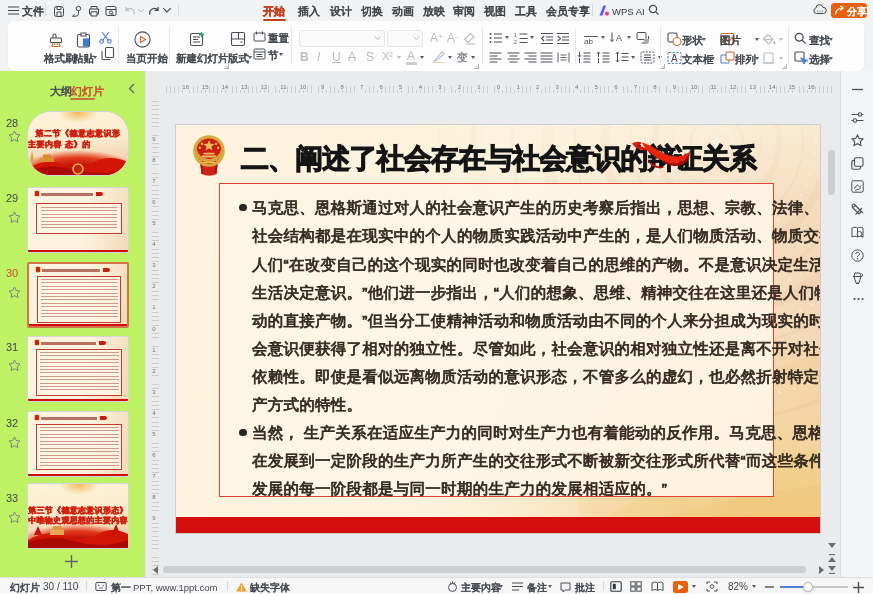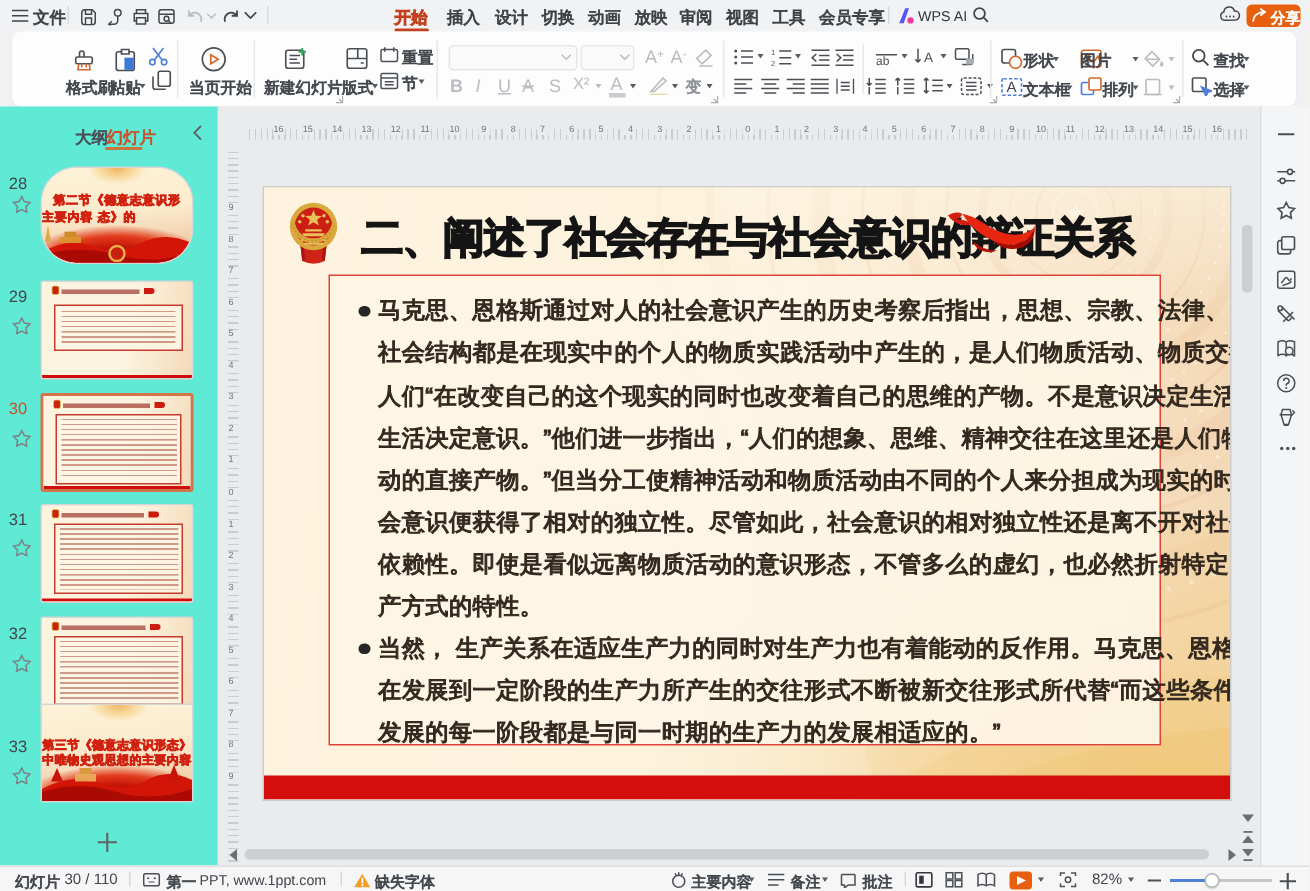--- a/index.html
+++ b/index.html
@@ -334,21 +334,21 @@
       <path d="M0 4.5h4.5V0M2 2l2.5 2.5"></path>
     </svg>
   <svg class="abs" style="left:660px;top:64px" width="5" height="5" stroke="#a9adb2" fill="none" stroke-width="0.9">
       <path d="M0 4.5h4.5V0M2 2l2.5 2.5"></path>
     </svg>
   <svg class="abs" style="left:782px;top:64px" width="5" height="5" stroke="#a9adb2" fill="none" stroke-width="0.9">
       <path d="M0 4.5h4.5V0M2 2l2.5 2.5"></path>
     </svg>
 </div>
 
-<div class="abs" id="leftpanel" style="left:0;top:71px;width:146px;height:506px;background:#5eead4;border-right:1px solid #e3e4e6;">
+<div class="abs" id="leftpanel" style="left:0;top:71px;width:146px;height:506px;background:#bef264;border-right:1px solid #e3e4e6;">
   <style>
     .thumb{position:absolute;left:27px;width:102px;height:66px;background:#fdf6e3;border:1px solid #d5d5d6;border-radius:2px;overflow:hidden;}
     .tnum{position:absolute;left:0;width:24px;text-align:center;font-size:11px;color:#41464c;}
     .tstar{position:absolute;left:8px;}
     .stripes{position:absolute;background:repeating-linear-gradient(to bottom,rgba(163,62,48,0.5) 0 1.05px,rgba(253,244,225,0) 1.1px 3.4px);}
     .minibar{position:absolute;left:0;bottom:0;width:100%;height:2.5px;background:#cf0d0d;}
     .minititle{position:absolute;top:4.5px;left:13px;height:3px;background:rgba(148,44,34,0.66);}
     .miniemblem{position:absolute;top:3px;left:7px;width:4px;height:5px;background:#cc2212;border-radius:1px;box-shadow:0 0 0 0.5px #d8a93e;}
     .miniflag{position:absolute;top:4px;width:7px;height:3.5px;background:#cc1a0d;border-radius:0 2px 2px 0;}
   </style>
@@ -434,21 +434,21 @@
     <div class="abs" style="left:8px;top:12px;width:86px;height:46px;border:1px solid #c43a2c;background:rgba(253,246,230,.8);"></div>
     <div class="stripes" style="left:12px;top:15px;width:79px;height:18px;"></div>
     <div class="stripes" style="left:12px;top:36px;width:79px;height:18px;"></div>
     <div class="minibar"></div>
   </div>
 
   <div class="tnum" style="top:421px;">33</div>
   <svg class="tstar" style="top:440px" width="13" height="12" fill="none" stroke="#7d8186" stroke-width="1">
       <path d="M6.5 1l1.7 3.4 3.8.6-2.7 2.7.6 3.8-3.4-1.8-3.4 1.8.6-3.8L1 5l3.8-.6z"></path>
     </svg>
-  <div class="thumb" style="top:398px;">
+  <div class="thumb" style="top:412px;">
     <div class="abs" style="left:0;top:0;width:100%;height:100%;background:linear-gradient(175deg,#fdf2d8 0%,#fbecce 40%,#f7dfc0 58%,#f3d2ae 75%)"></div>
     <div class="abs" style="left:31px;top:-10px;width:40px;height:21px;background:radial-gradient(closest-side,rgba(238,165,62,.75),rgba(244,190,90,.38) 60%,rgba(250,230,170,0) 100%);border-radius:50%;"></div>
     <div class="abs" style="left:0;top:40px;width:100%;height:25px;background:radial-gradient(65% 100% at 50% 100%,#a50d08 0%,#c41408 45%,#e23b1c 72%,rgba(230,80,40,0) 100%);"></div>
     <svg class="abs" style="left:0;top:38px" width="100" height="27">
         <path d="M0 18 Q20 7 38 14 Q56 21 70 12 Q84 4 100 12 V27 H0 Z" fill="#d21507"></path>
         <path d="M0 27 V20 Q25 12 50 20 Q75 27 100 18 V27 Z" fill="#ab0a04"></path>
         <rect x="22" y="8" width="14" height="5" fill="#e8b15c" opacity="0.9"></rect>
         <rect x="25" y="4" width="8" height="4" fill="#d99a3e"></rect>
         <path d="M88 2 L92 12 L84 12 Z" fill="#c81408"></path>
         <path d="M10 4 L14 13 L6 13 Z" fill="#c81408"></path>

